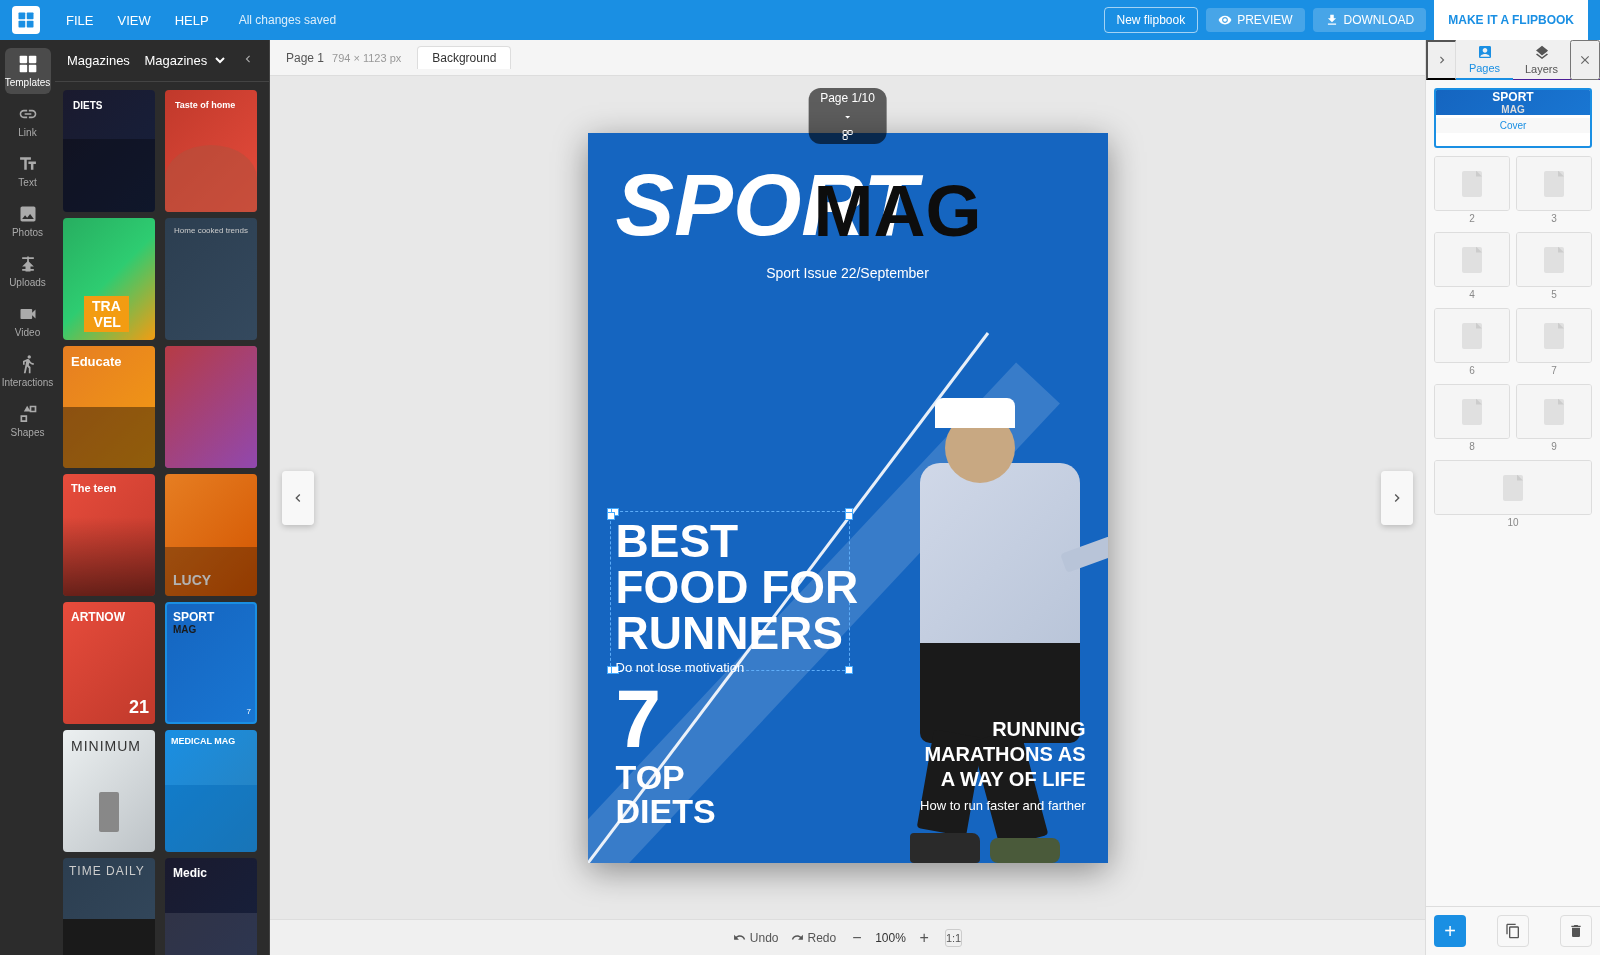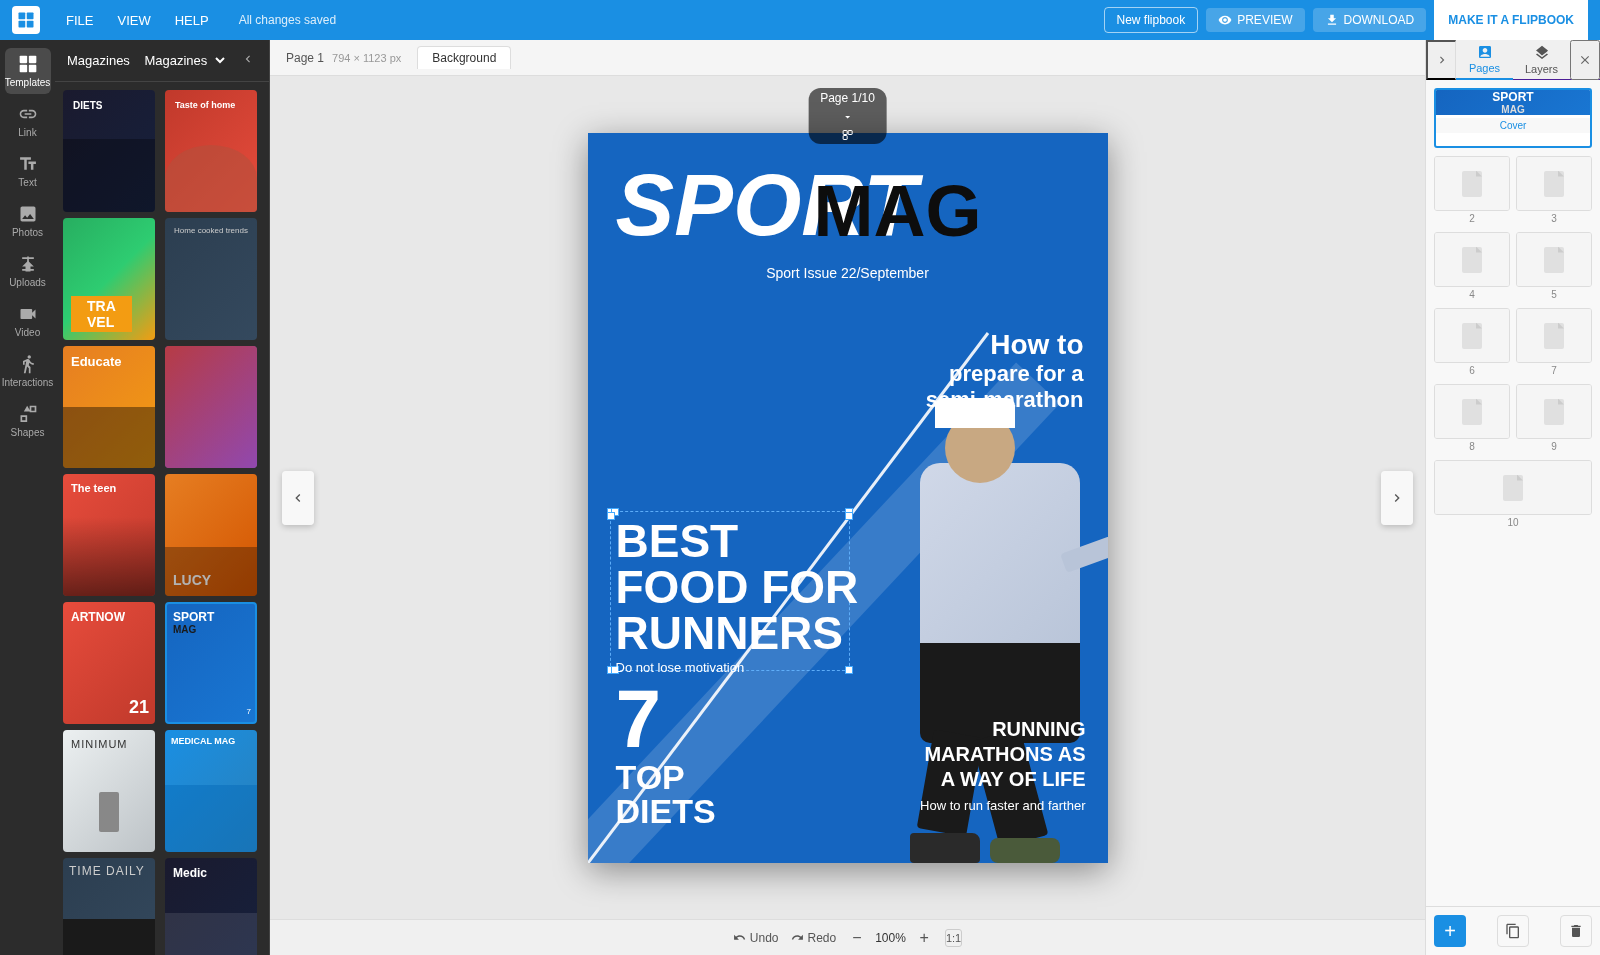--- a/index.html
+++ b/index.html
@@ -291,21 +291,21 @@
     <div class="templates-grid">
       <div class="template-thumb tmpl-modern">
         <div style="padding:6px; color:white; font-size:10px; font-weight:700; position:absolute; top:4px; left:4px;">DIETS</div>
         <div style="position:absolute; bottom:0; left:0; right:0; height:60%; background:rgba(0,0,0,0.3);"></div>
       </div>
       <div class="template-thumb tmpl-taste">
         <div style="padding:6px; color:white; font-size:9px; font-weight:600; position:absolute; top:4px; left:4px;">Taste of home</div>
         <div style="position:absolute; bottom:0; left:0; right:0; height:55%; background:rgba(180,80,60,0.6); border-radius:50% 50% 0 0;"></div>
       </div>
       <div class="template-thumb tmpl-travel">
-        <div style="position:absolute; bottom:8px; left:8px; background:#f39c12; color:white; font-size:14px; font-weight:900; padding:2px 16px; text-transform:uppercase;">TRA<br>VEL</div>
+        <div style="position:absolute; bottom:8px; left:21px; background:#f39c12; color:white; font-size:14px; font-weight:900; padding:2px 8px; text-transform:uppercase;text-align:right;">TRA<br>VEL</div>
       </div>
       <div class="template-thumb tmpl-food">
         <div style="position:absolute; top:8px; left:6px; right:6px; color:#ccc; font-size:8px; text-align:center;">Home cooked trends</div>
       </div>
       <div class="template-thumb tmpl-educate">
         <div style="position:absolute; top:8px; left:8px; color:white; font-size:13px; font-weight:700;">Educate</div>
         <div style="position:absolute; bottom:0; left:0; right:0; height:50%; background:rgba(0,0,0,0.4);"></div>
       </div>
       <div class="template-thumb tmpl-fashion">
         <div style="position:absolute; top:0; left:0; right:0; bottom:0; background: linear-gradient(135deg,#c0392b,#8e44ad); opacity:0.8;"></div>
@@ -321,21 +321,21 @@
       <div class="template-thumb tmpl-artnow">
         <div style="position:absolute; top:8px; left:8px; color:white; font-size:12px; font-weight:700; text-transform:uppercase;">ARTNOW</div>
         <div style="position:absolute; bottom:6px; right:6px; color:white; font-size:18px; font-weight:700;">21</div>
       </div>
       <div class="template-thumb tmpl-sport" style="border: 2px solid #1a8fe3;">
         <div style="position:absolute; top:6px; left:6px; color:white; font-size:12px; font-weight:900;">SPORT</div>
         <div style="position:absolute; top:20px; left:6px; color:#1a1a1a; font-size:10px; font-weight:900;">MAG</div>
         <div style="position:absolute; bottom:6px; right:4px; color:white; font-size:8px; text-align:right;">7</div>
       </div>
       <div class="template-thumb tmpl-minimum">
-        <div style="position:absolute; top:8px; left:8px; color:#333; font-size:11px; font-weight:400; letter-spacing:1px;">MINIMUM</div>
+        <div style="position:absolute; top:8px; left:8px; color:#333; font-size:14px; font-weight:400; letter-spacing:1px;">MINIMUM</div>
         <div style="position:absolute; bottom:20px; left:50%; transform:translateX(-50%); width:20px; height:40px; background:#888; border-radius:2px;"></div>
       </div>
       <div class="template-thumb tmpl-medical">
         <div style="position:absolute; top:6px; left:6px; color:white; font-size:9px; font-weight:700;">MEDICAL MAG</div>
         <div style="position:absolute; bottom:0; left:0; right:0; height:55%; background:rgba(0,100,180,0.4);"></div>
       </div>
       <div class="template-thumb tmpl-time">
         <div style="position:absolute; top:6px; left:6px; color:#ccc; font-size:12px; text-transform:uppercase; letter-spacing:1px;">TIME DAILY</div>
         <div style="position:absolute; bottom:0; left:0; right:0; height:50%; background:#1a1a1a;"></div>
       </div>
@@ -410,25 +410,20 @@
             <div style="position:absolute; bottom:0px; left:150px; width:70px; height:25px; background:#4a5a3a; border-radius:8px;"></div>
           </div>
         </div>
 
         <div class="mag-title-sport" style="position:absolute;top:28px;left:28px;font-size:88px;font-weight:900;color:white;font-style:italic;line-height:1;text-transform:uppercase;font-family:Impact,Arial Black,sans-serif;">SPORT</div>
 
         <div class="mag-title-mag" style="position:absolute;top:42px;left:226px;font-size:72px;font-weight:900;color:#0d0d0d;line-height:1;text-transform:uppercase;font-family:Impact,Arial Black,sans-serif;">MAG</div>
 
         <div style="position:absolute;top:132px;left:50%;transform:translateX(-50%);font-size:14px;color:white;white-space:nowrap;font-weight:400;">Sport Issue 22/September</div>
 
-        <div style="position:absolute;top:195px;right:24px;text-align:right;color:white;">
-          <div style="font-size:28px;font-weight:700;line-height:1.2;">How to</div>
-          <div style="font-size:22px;font-weight:600;line-height:1.2;">prepare for a</div>
-          <div style="font-size:22px;font-weight:600;line-height:1.2;">semi-marathon</div>
-        </div>
 
         <div style="position:absolute;top:378px;left:22px;width:240px;height:160px;border:1.5px dashed rgba(100,180,255,0.9);pointer-events:none;">
 
           <div style="width:8px;height:8px;background:white;border:1px solid #4af;position:absolute;top:-4px;left:-4px;"></div>
           <div style="width:8px;height:8px;background:white;border:1px solid #4af;position:absolute;top:-4px;right:-4px;"></div>
           <div style="width:8px;height:8px;background:white;border:1px solid #4af;position:absolute;bottom:-4px;left:-4px;"></div>
           <div style="width:8px;height:8px;background:white;border:1px solid #4af;position:absolute;bottom:-4px;right:-4px;"></div>
           <div style="width:8px;height:8px;background:white;border:1px solid #4af;position:absolute;top:-4px;left:calc(50%-4px);"></div>
           <div style="width:8px;height:8px;background:white;border:1px solid #4af;position:absolute;bottom:-4px;left:calc(50%-4px);"></div>
           <div style="width:8px;height:8px;background:white;border:1px solid #4af;position:absolute;top:calc(50%-4px);left:-4px;"></div>

